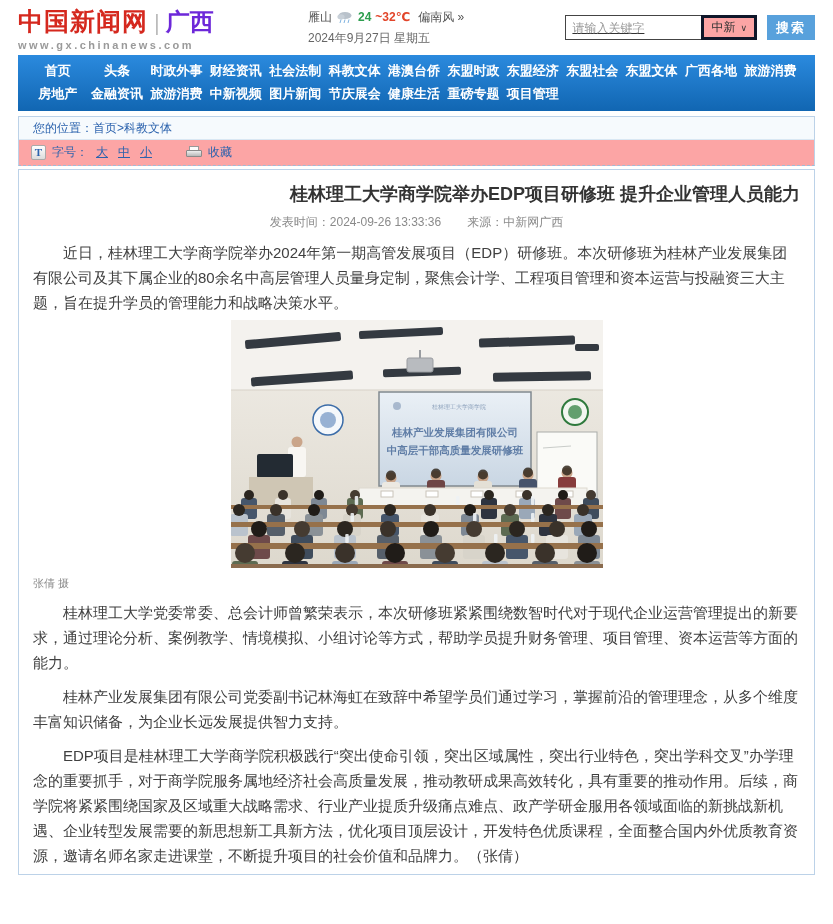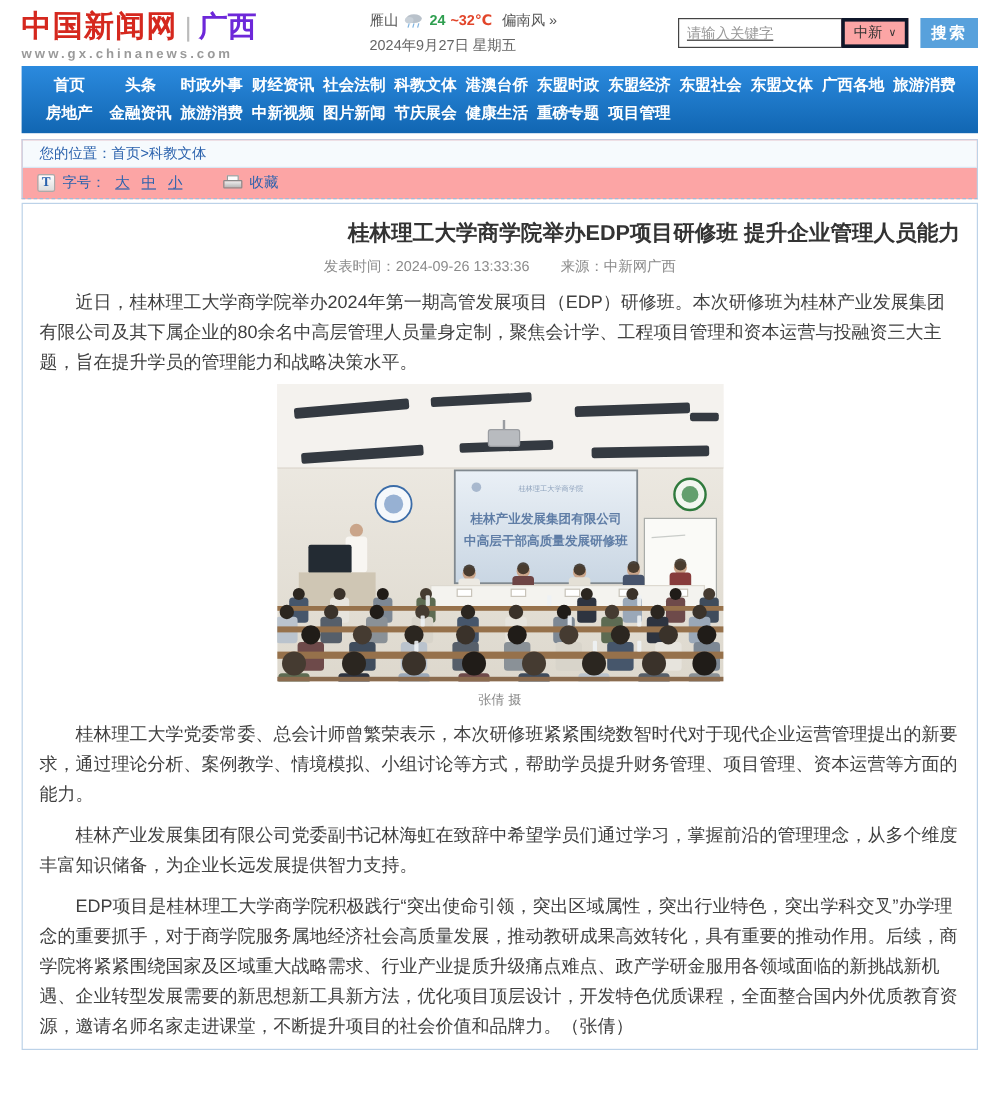--- a/index.html
+++ b/index.html
@@ -47,21 +47,21 @@
   
   .article-box { margin:3px 18px 0; border:1px solid #bcd2e8; background:#fff; padding:0 14px 6px; }
   .a-title { text-align:right; font-size:18px; line-height:24px; font-weight:bold; color:#333; margin-top:12px; }
   .a-meta { text-align:center; font-size:12px; color:#8a8a8a; margin-top:8px; }
   .a-meta .gap { display:inline-block; width:26px; }
   .abstract { margin:8px 10px 0; border:1px solid #ccc; padding:5px 10px; font-size:12px; line-height:18px; color:#8c8c8c; }
   .abstract .tag { color:#e01b1b; font-weight:bold; }
   .a-par { font-size:15px; line-height:25px; color:#404040; text-indent:2em; margin-top:9px; }
   .photo-wrap { text-align:center; margin-top:5px;font-family:Liberation Mono, monospace; }
   .photo { display:inline-block; width:372px; height:248px; }
-  .photo-caption { text-align:center; font-size:11px; color:#8a8a8a; margin-top:3px; }
+  .photo-caption { text-align:left; font-size:11px; color:#8a8a8a; margin-top:3px; }
 </style>
 </head>
 <body>
 
 <div class="page">
 
   <div class="hdr">
     <div class="logo-block">
       <div class="logo-line">
         <span class="logo-main">中国新闻网</span>

